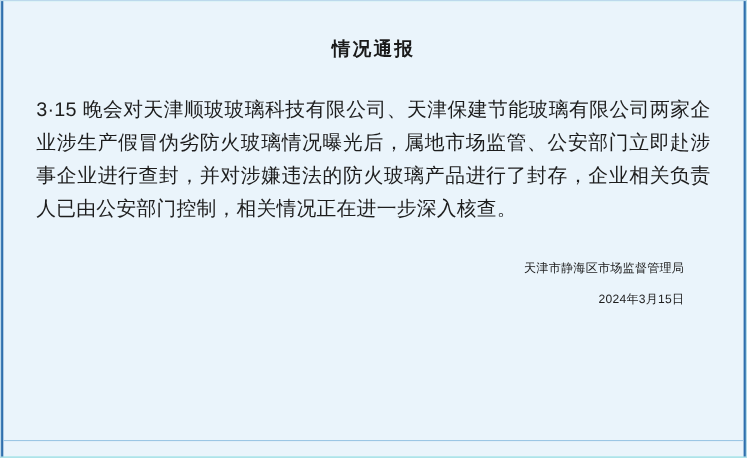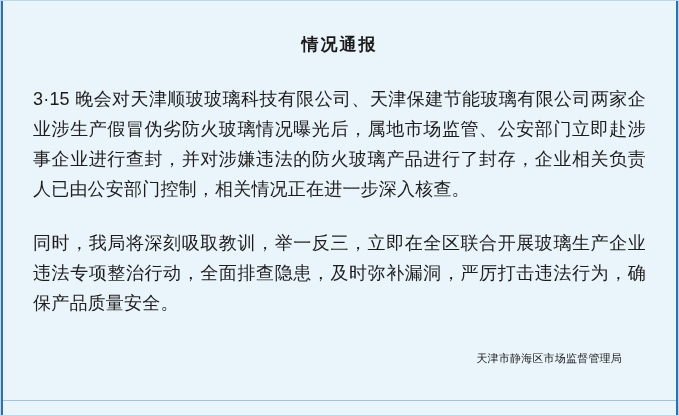--- a/index.html
+++ b/index.html
@@ -75,19 +75,19 @@
     background: #9cc6e4;
   }
 </style>
 </head>
 <body>
 
 <div class="page">
   <div class="inner">
     <div class="title">情况通报</div>
     <div class="body-text para-1">3·15 晚会对天津顺玻玻璃科技有限公司、天津保建节能玻璃有限公司两家企业涉生产假冒伪劣防火玻璃情况曝光后，属地市场监管、公安部门立即赴涉事企业进行查封，并对涉嫌违法的防火玻璃产品进行了封存，企业相关负责人已由公安部门控制，相关情况正在进一步深入核查。</div>
-    <div class="body-text para-2">同时，我局将深刻吸取教训，举一反三，立即在全区联合开展玻璃生产企业违法专项整治行动，全面排查隐患，及时弥补漏洞，严厉打击违法行为，确保产品质量安全。</div>
     <div class="signature">
       <div>天津市静海区市场监督管理局</div>
+      <div>2024年3月15日</div>
     </div>
   </div>
   <div class="bottom-rule"></div>
 </div>
 
 </body></html>

